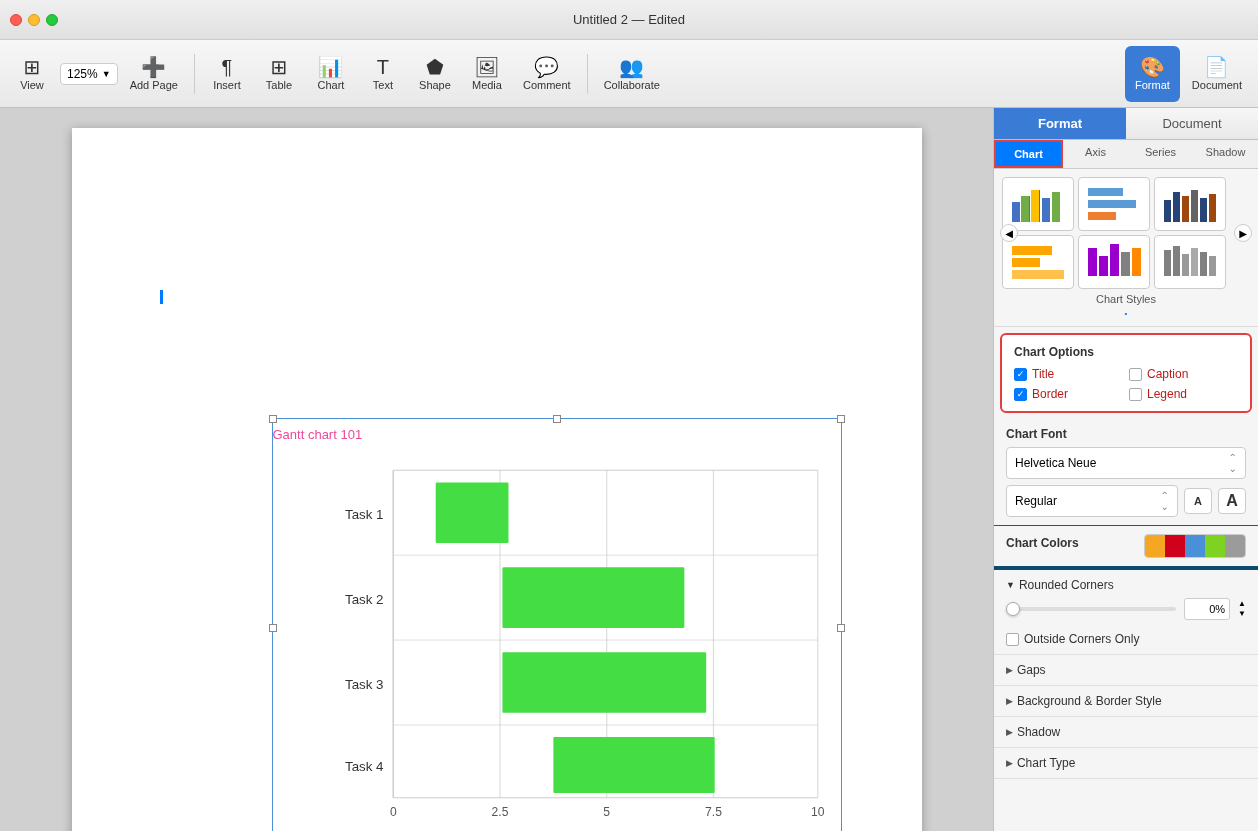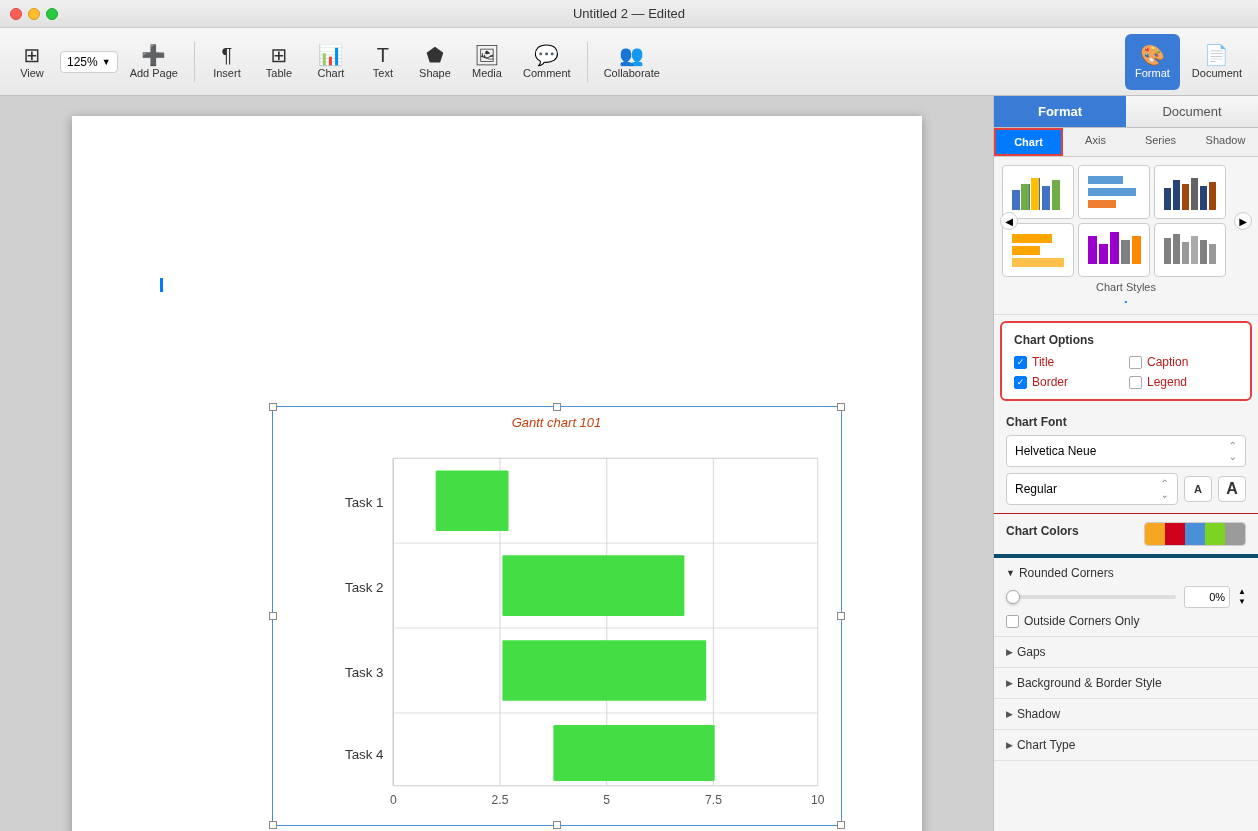--- a/index.html
+++ b/index.html
@@ -1,20 +1,20 @@
 <!DOCTYPE html>
 <html><head>
   <meta charset="utf-8">
   <style>
     * { box-sizing: border-box; margin: 0; padding: 0; }
     body { font-family: -apple-system, 'Helvetica Neue', sans-serif; background: #ececec; width: 1258px; height: 831px; overflow: hidden; display: flex; flex-direction: column; }
 
     
     .titlebar {
-      height: 28px;
+      height: 40px;
       background: linear-gradient(to bottom, #f0f0f0, #e0e0e0);
       display: flex;
       align-items: center;
       justify-content: center;
       border-bottom: 1px solid #ccc;
       position: relative;
     }
     .titlebar-title { font-size: 13px; color: #333; }
     .traffic-lights { position: absolute; left: 10px; display: flex; gap: 6px; }
     .traffic-light { width: 12px; height: 12px; border-radius: 50%; }
@@ -130,26 +130,25 @@
     .chart-handle.tl { top: -4px; left: -4px; }
     .chart-handle.tm { top: -4px; left: calc(50% - 4px); }
     .chart-handle.tr { top: -4px; right: -4px; }
     .chart-handle.ml { top: calc(50% - 4px); left: -4px; }
     .chart-handle.mr { top: calc(50% - 4px); right: -4px; }
     .chart-handle.bl { bottom: -4px; left: -4px; }
     .chart-handle.bm { bottom: -4px; left: calc(50% - 4px); }
     .chart-handle.br { bottom: -4px; right: -4px; }
 
     .chart-title {
-      text-align: center;
+      text-align: left;
       font-size: 13px;
       font-weight: 500;
       padding: 8px 0 4px;
-      color: #c2410c;
-      font-style: italic;
+      color: #ec4899;
     }
 
     
     .right-panel {
       width: 265px;
       background: #f5f5f5;
       border-left: 1px solid #c0c0c0;
       display: flex;
       flex-direction: column;
       overflow-y: auto;
@@ -385,21 +384,21 @@
       justify-content: flex-end;
       background: white;
       padding: 0 4px;
     }
     .outside-corners {
       display: flex;
       align-items: center;
       gap: 5px;
       font-size: 12px;
       color: #333;
-      margin-top: 6px;
+      margin-top: 12px;
     }
 
     
     .collapsed-section {
       padding: 8px 12px;
       border-bottom: 1px solid #e0e0e0;
       display: flex;
       align-items: center;
       gap: 4px;
       font-size: 12px;

